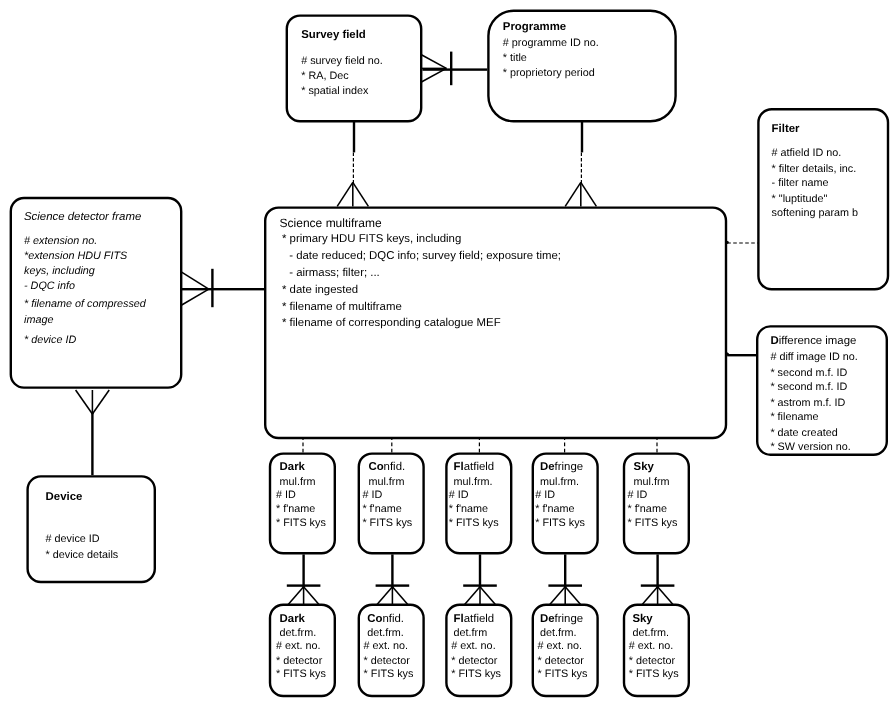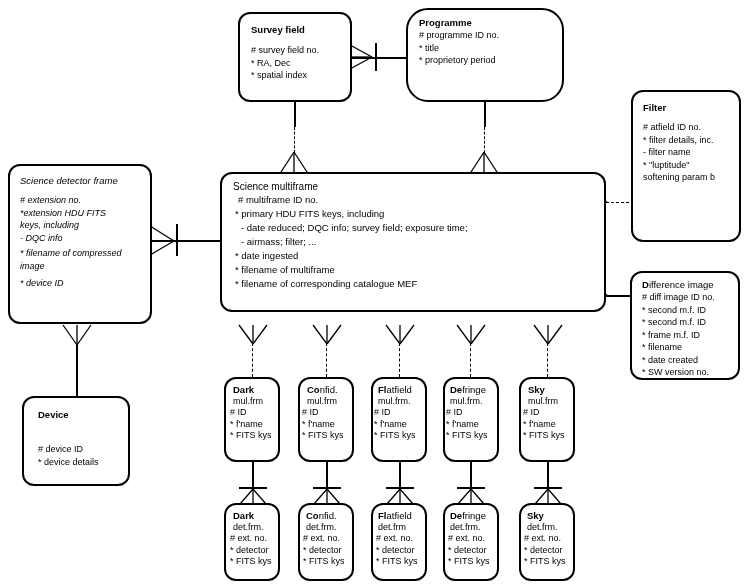--- a/index.html
+++ b/index.html
@@ -225,40 +225,39 @@
       <div class="eattr" style="margin-top:7px;"># extension no.</div>
       <div class="eattr">*extension HDU FITS</div>
       <div class="eattr"> keys, including</div>
       <div class="eattr"> - DQC info</div>
       <div class="eattr" style="margin-top:3px;">* filename of compressed</div>
       <div class="eattr">  image</div>
       <div class="eattr" style="margin-top:5px;">* device ID</div>
     </div>
   </div>
 
-  <div class="entity big" style="left:220px;top:172px;width:386px;height:140px;">
+  <div class="entity big" style="left:220px;top:172px;width:386px;height:194px;">
     <div class="inner" style="left:11px;top:7px;">
       <div class="etitle" style="font-weight:normal;">Science multiframe</div>
-      <div class="eattr" style="padding-left:5px;"># multiframe ID no.</div>
       <div class="eattr" style="padding-left:2px;">* primary HDU FITS keys, including</div>
       <div class="eattr" style="padding-left:8px;"> - date reduced; DQC info; survey field; exposure time;</div>
       <div class="eattr" style="padding-left:8px;"> - airmass; filter; ...</div>
       <div class="eattr" style="padding-left:2px;">* date ingested</div>
       <div class="eattr" style="padding-left:2px;">* filename of multiframe</div>
       <div class="eattr" style="padding-left:2px;">* filename of corresponding catalogue MEF</div>
     </div>
   </div>
 
   <div class="entity" style="left:630px;top:271px;width:110px;height:109px;">
     <div class="inner" style="left:10px;top:6px;">
       <div class="etitle"><span>D</span><span class="thin">ifference image</span></div>
       <div class="eattr"># diff image ID no.</div>
       <div class="eattr">* second m.f. ID</div>
       <div class="eattr">* second m.f. ID</div>
-      <div class="eattr">* frame m.f. ID</div>
+      <div class="eattr">* astrom m.f. ID</div>
       <div class="eattr">* filename</div>
       <div class="eattr">* date created</div>
       <div class="eattr">* SW version no.</div>
     </div>
   </div>
 
   <div class="entity" style="left:22px;top:396px;width:108px;height:90px;">
     <div class="inner" style="left:14px;top:11px;">
       <div class="etitle">Device</div>
       <div class="eattr" style="margin-top:22px;"># device ID</div>

